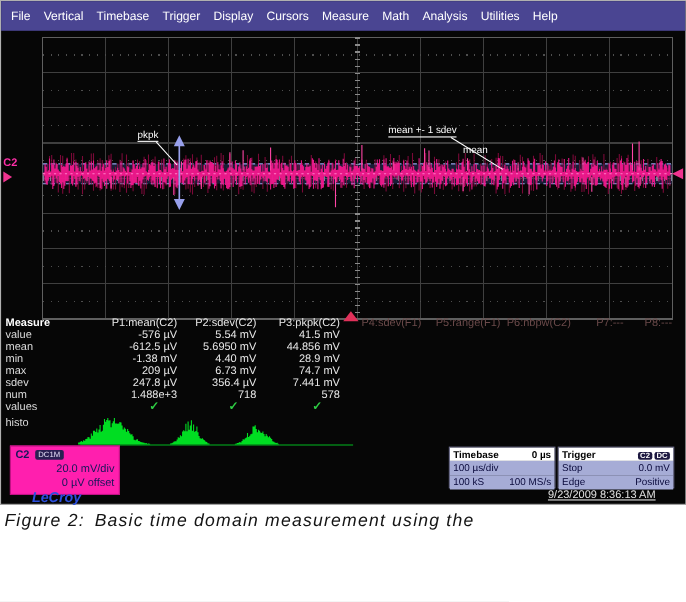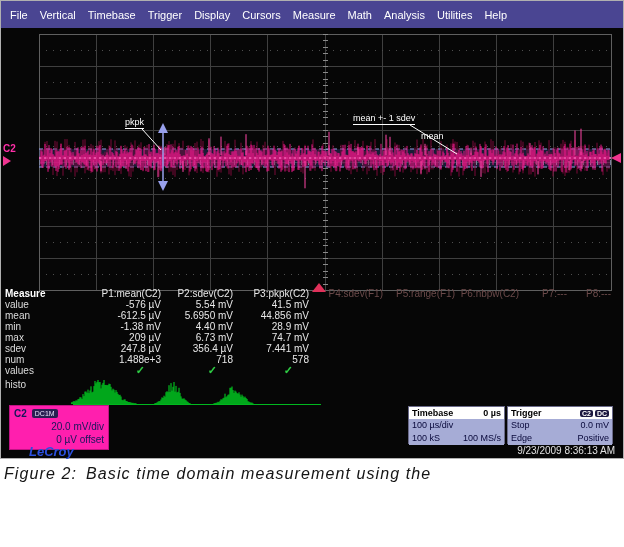--- a/index.html
+++ b/index.html
@@ -43,21 +43,21 @@
   .infobox{position:absolute;top:405px;font-size:9px;line-height:13px;border:1px solid #6a6a8a;
            box-sizing:border-box;color:#08083a;}
   .tbbox{left:407px;width:97px;height:38px;}
   .trbox{left:506px;width:106px;height:38px;}
   .boxhead{background:#ffffff;color:#000;font-weight:bold;display:flex;
            justify-content:space-between;align-items:center;padding:0 3px;height:12px;line-height:12px;}
   .boxrow{background:#a6acd6;display:flex;justify-content:space-between;padding:0 3px;height:13px;}
   .boxrow.right{}
   .badges i{font-style:normal;background:#1c1840;color:#fff;font-size:7px;line-height:9px;
             padding:0 2px;margin-left:2px;border-radius:2px;}
-  .timestamp{position:absolute;right:8px;top:444px;color:#e2e2e2;font-size:10px;}
+  .timestamp{position:absolute;right:27px;top:444px;color:#e2e2e2;font-size:10px;text-decoration:underline;}
   
   .caption{position:absolute;left:4px;top:460px;color:#141414;font-style:italic;
            font-size:16px;letter-spacing:1.1px;line-height:28px;}
   .figlabel{font-weight:normal;margin-right:9px;}
   .corner-tick{position:absolute;right:4px;bottom:7px;width:5px;height:6px;
                border-right:2px solid #666;border-bottom:1px solid #888;}
 </style>
 </head>
 <body>
 

